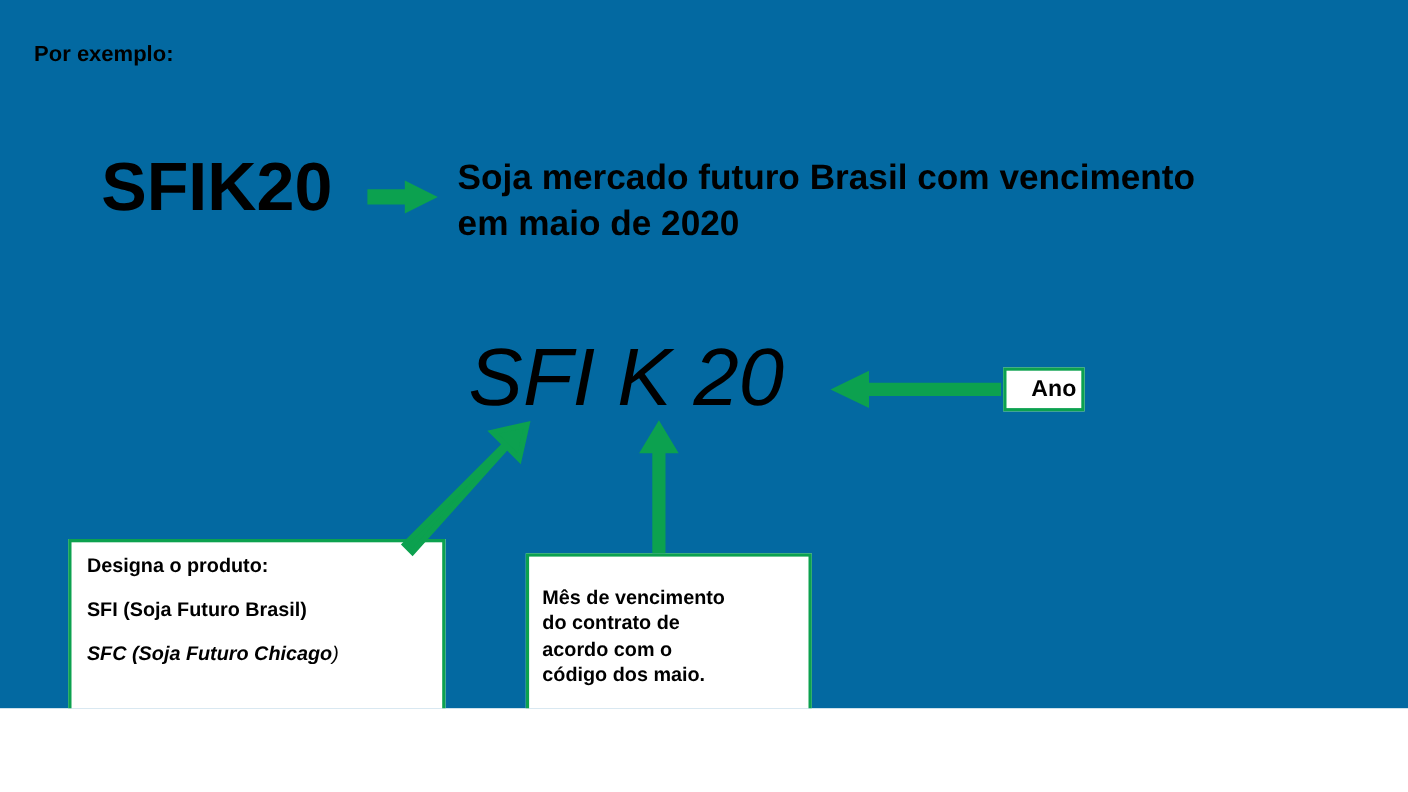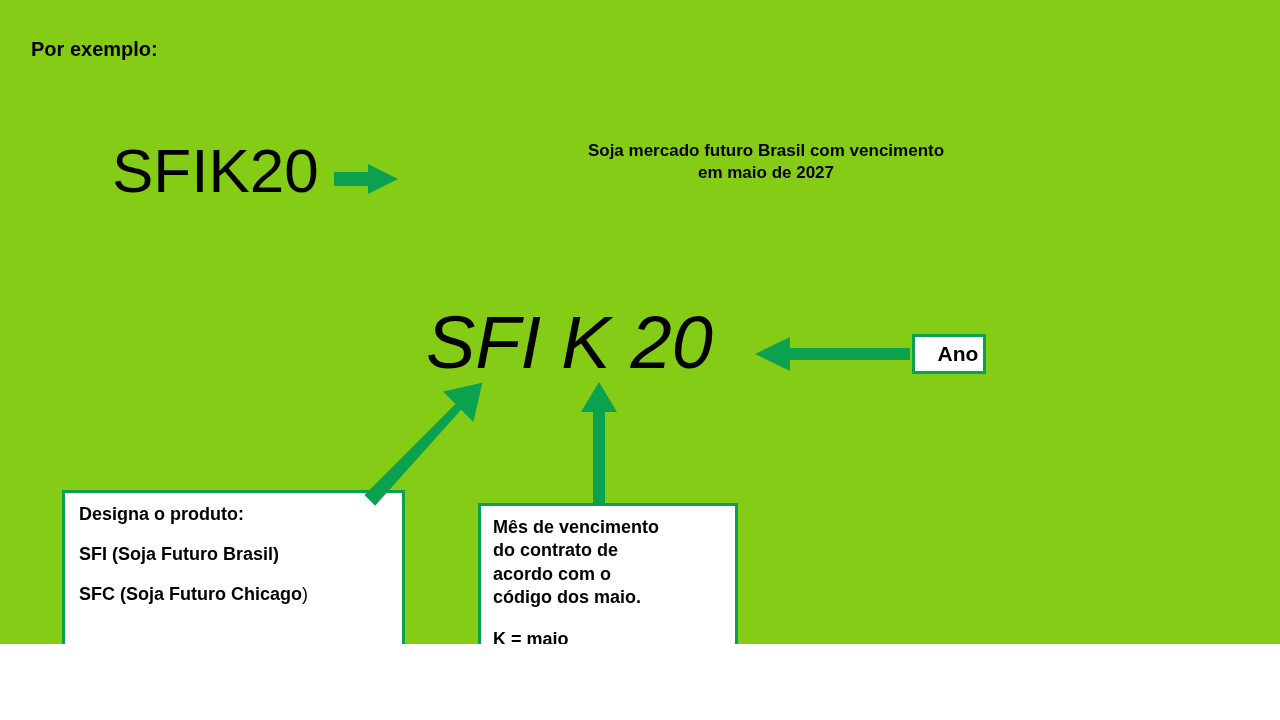--- a/index.html
+++ b/index.html
@@ -9,57 +9,56 @@
     background: #ffffff;
   }
   body {
     font-family: "Liberation Sans", sans-serif;
     -webkit-font-smoothing: antialiased;
   }
   #slide {
     position: relative;
     width: 1280px;
     height: 644px;
-    background: #84cc16;
+    background: #0369a1;
     overflow: hidden;
   }
 
   
   .heading {
     position: absolute;
     left: 31px;
     top: 38px;
     font-size: 20px;
     font-weight: bold;
     color: #000000;
     letter-spacing: 0px;
     white-space: nowrap;
   }
 
   .code-big {
     position: absolute;
-    left: 112px;
+    left: 92px;
     top: 140px;
     font-size: 62px;
-    font-weight: normal;
+    font-weight: bold;
     color: #000000;
     line-height: 1;
     white-space: nowrap;
   }
 
   .desc {
     position: absolute;
     left: 416px;
     top: 140px;
     width: 700px;
-    font-size: 17px;
+    font-size: 32px;
     font-weight: bold;
     color: #000000;
     line-height: 1.32;
-    text-align: center;
   }
 
   .code-split {
     position: absolute;
     left: 426px;
     top: 306px;
     font-size: 74px;
     font-weight: normal;
     color: #000000;
     line-height: 1;
@@ -82,30 +81,30 @@
     left: 30px;
     top: 490px;
     width: 343px;
     height: 159px;
     font-size: 18px;
     padding: 12px 0 0 14px;
     line-height: 1.0;
     margin-left: 32px;
   }
   #box-produto .ln { margin-bottom: 22px; white-space: nowrap; }
-  #box-produto .ln:last-child { margin-bottom: 0; }
+  #box-produto .ln:last-child { margin-bottom: 0; font-style: italic; }
   #box-produto .thin { font-weight: normal; }
 
   #box-mes {
     left: 478px;
     top: 503px;
     width: 260px;
     height: 183px;
     font-size: 18px;
-    padding: 10px 0 0 12px;
+    padding: 26px 0 0 12px;
     line-height: 1.30;
   }
   #box-mes .blank { height: 18px; }
 
   #box-ano {
     left: 912px;
     top: 334px;
     width: 74px;
     height: 40px;
     font-size: 21px;
@@ -129,21 +128,21 @@
 <body>
 
 <div id="slide">
 
   <div class="heading">Por exemplo:</div>
 
   <div class="code-big">SFIK20</div>
 
   <div class="desc">
     <div>Soja mercado futuro Brasil com vencimento</div>
-    <div>em maio de 2027</div>
+    <div>em maio de 2020</div>
   </div>
 
   <div class="code-split">
     <span>SFI</span><span class="gap"></span><span>K</span><span class="gap"></span><span>20</span>
   </div>
 
   <div class="gbox" id="box-ano">
     <span>Ano</span>
   </div>
 

